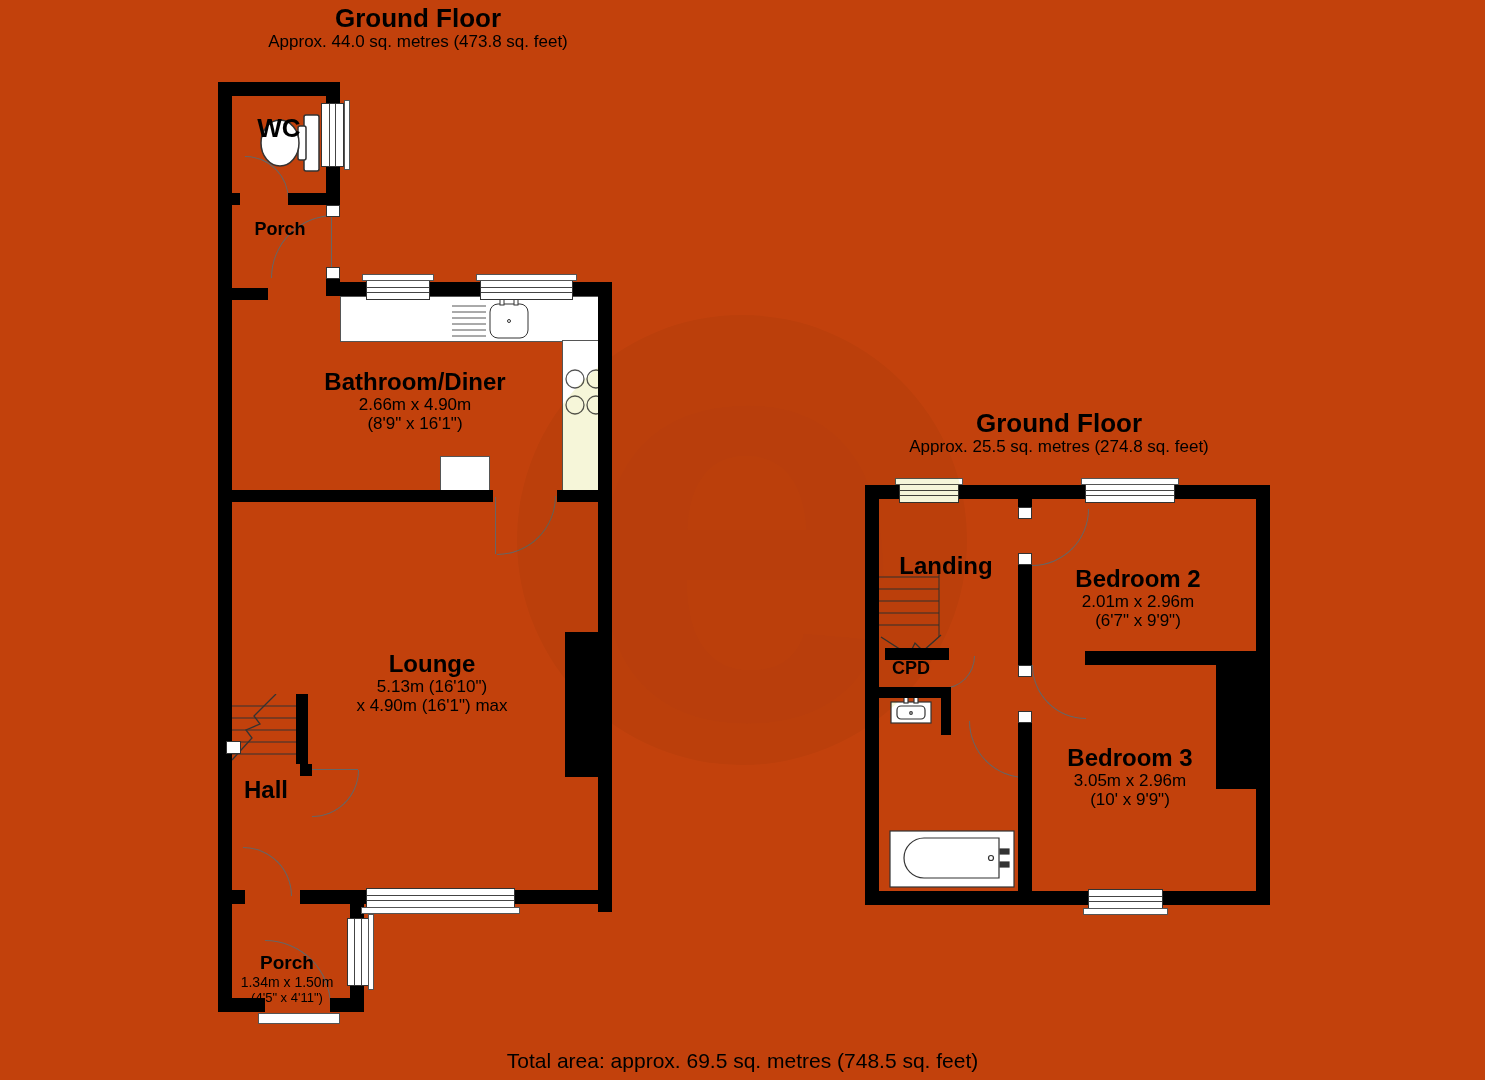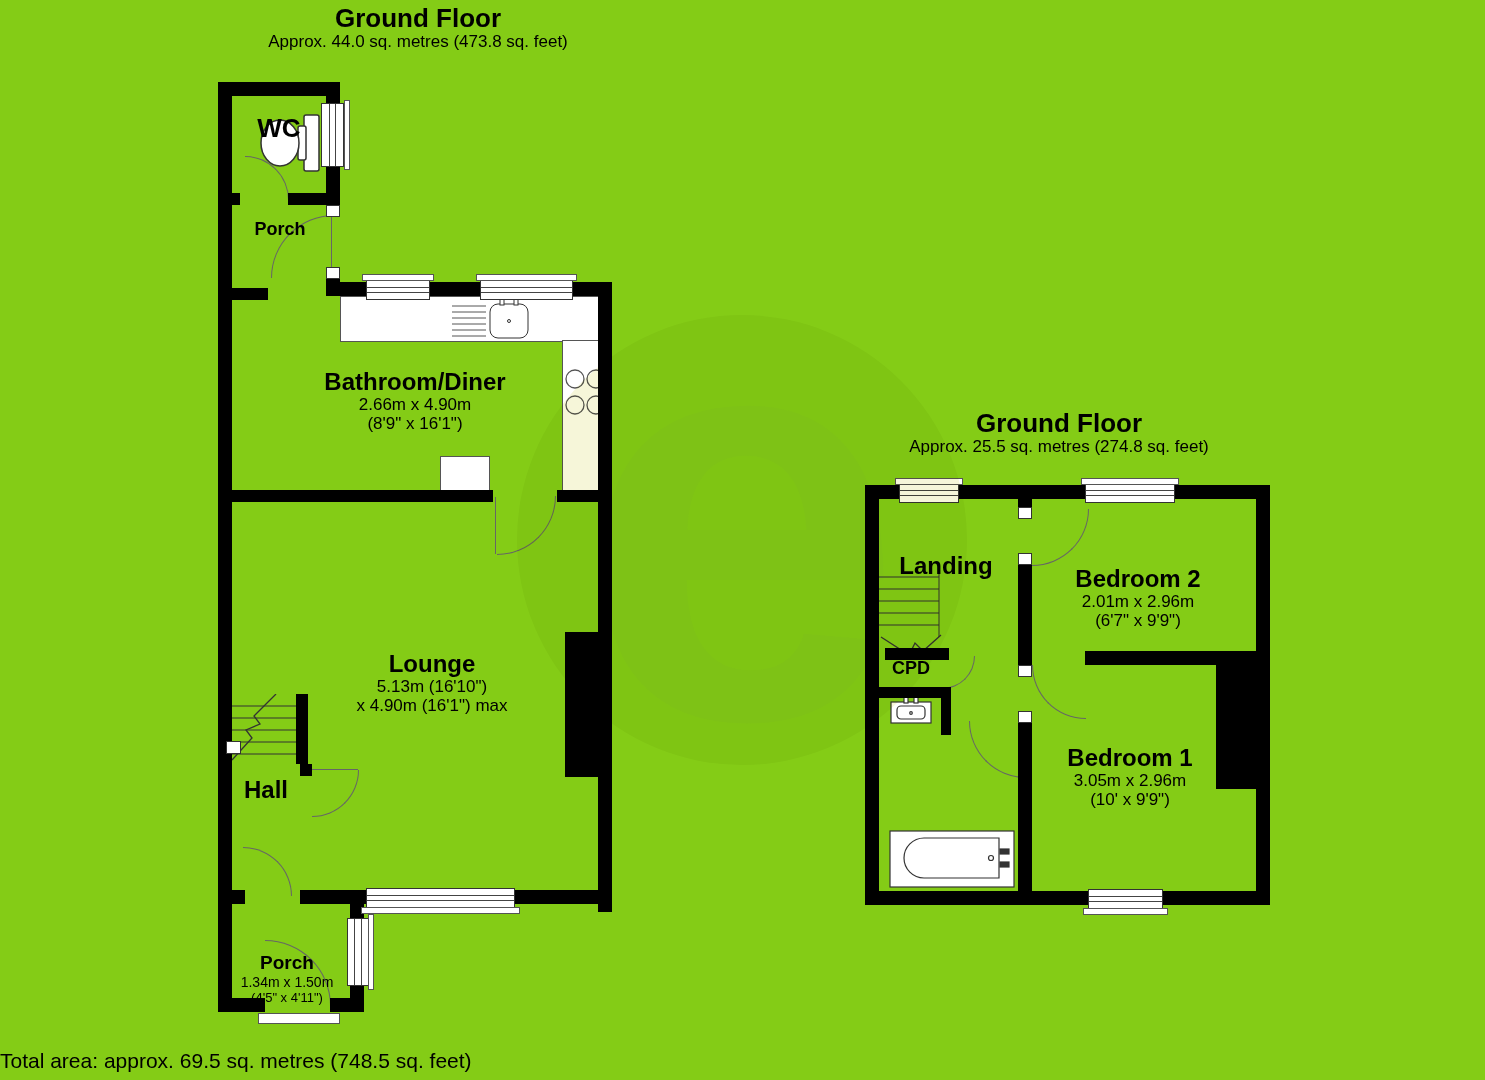--- a/index.html
+++ b/index.html
@@ -1,16 +1,16 @@
 <!DOCTYPE html>
 <html><head>
 <meta charset="utf-8">
 <style>
   html,body{margin:0;padding:0;background:#fff;}
-  #canvas{position:relative;width:1485px;height:1080px;background:#84cc16;overflow:hidden;
+  #canvas{position:relative;width:1485px;height:1080px;background:#c2410c;overflow:hidden;
           font-family:"Liberation Sans", sans-serif;color:#000;}
   .wall{position:absolute;background:#000;z-index:10;}
   .window{position:absolute;z-index:12;border:1px solid #333;background:#fff;background-repeat:no-repeat;}
   .win-h{background-image:linear-gradient(#444,#444),linear-gradient(#444,#444);
          background-size:100% 1px,100% 1px;background-position:0 33%,0 66%;}
   .win-v{background-image:linear-gradient(#444,#444),linear-gradient(#444,#444);
          background-size:1px 100%,1px 100%;background-position:33% 0,66% 0;}
   .sill{position:absolute;z-index:12;background:#fff;border:1px solid #555;}
   .jamb{position:absolute;z-index:11;background:#fff;border:1px solid #333;}
   .arc{position:absolute;z-index:6;}
@@ -24,21 +24,21 @@
   .label{position:absolute;z-index:20;text-align:center;}
   .nm{font-weight:bold;font-size:24px;line-height:27px;}
   .nm.s26{font-size:26px;line-height:28px;}
   .nm.s19{font-size:19px;line-height:22px;}
   .nm.s18{font-size:18px;line-height:20px;}
   .dm{font-size:17px;line-height:19px;}
   .dm.s14{font-size:14px;line-height:16px;}
   .dm.s13{font-size:13px;line-height:15px;}
   .floor-title{font-size:26px;font-weight:bold;line-height:30px;}
   .floor-sub{font-size:17px;line-height:18px;}
-  .footer{position:absolute;left:0;top:1049px;width:1485px;
+  .footer{position:absolute;left:0;top:1049px;width:1485px;text-align:center;
           font-size:21px;z-index:20;}
   #watermark{position:absolute;left:517px;top:315px;width:450px;height:450px;border-radius:50%;
              background:#f6f6d9;z-index:40;mix-blend-mode:multiply;pointer-events:none;}
   #watermark .wm-letter{position:absolute;left:50%;top:50%;transform:translate(-50%,-54%);
              font-size:580px;line-height:1;font-weight:bold;color:#f3f3f6;
              font-family:"Liberation Sans",sans-serif;}
   svg{display:block;}
 </style>
 </head>
 <body>
@@ -234,21 +234,21 @@
   </div>
   <div class="label" style="left:883px;top:658px;width:56px;">
     <div class="nm s18">CPD</div>
   </div>
   <div class="label" style="left:1038px;top:545px;width:200px;margin-top:20px;">
     <div class="nm">Bedroom 2</div>
     <div class="dm">2.01m x 2.96m</div>
     <div class="dm">(6'7" x 9'9")</div>
   </div>
   <div class="label" style="left:1030px;top:744px;width:200px;">
-    <div class="nm">Bedroom 1</div>
+    <div class="nm">Bedroom 3</div>
     <div class="dm">3.05m x 2.96m</div>
     <div class="dm">(10' x 9'9")</div>
   </div>
 
   <div class="footer">Total area: approx. 69.5 sq. metres (748.5 sq. feet)</div>
 
   <div id="watermark">
     <span class="wm-letter">e</span>
   </div>
 

